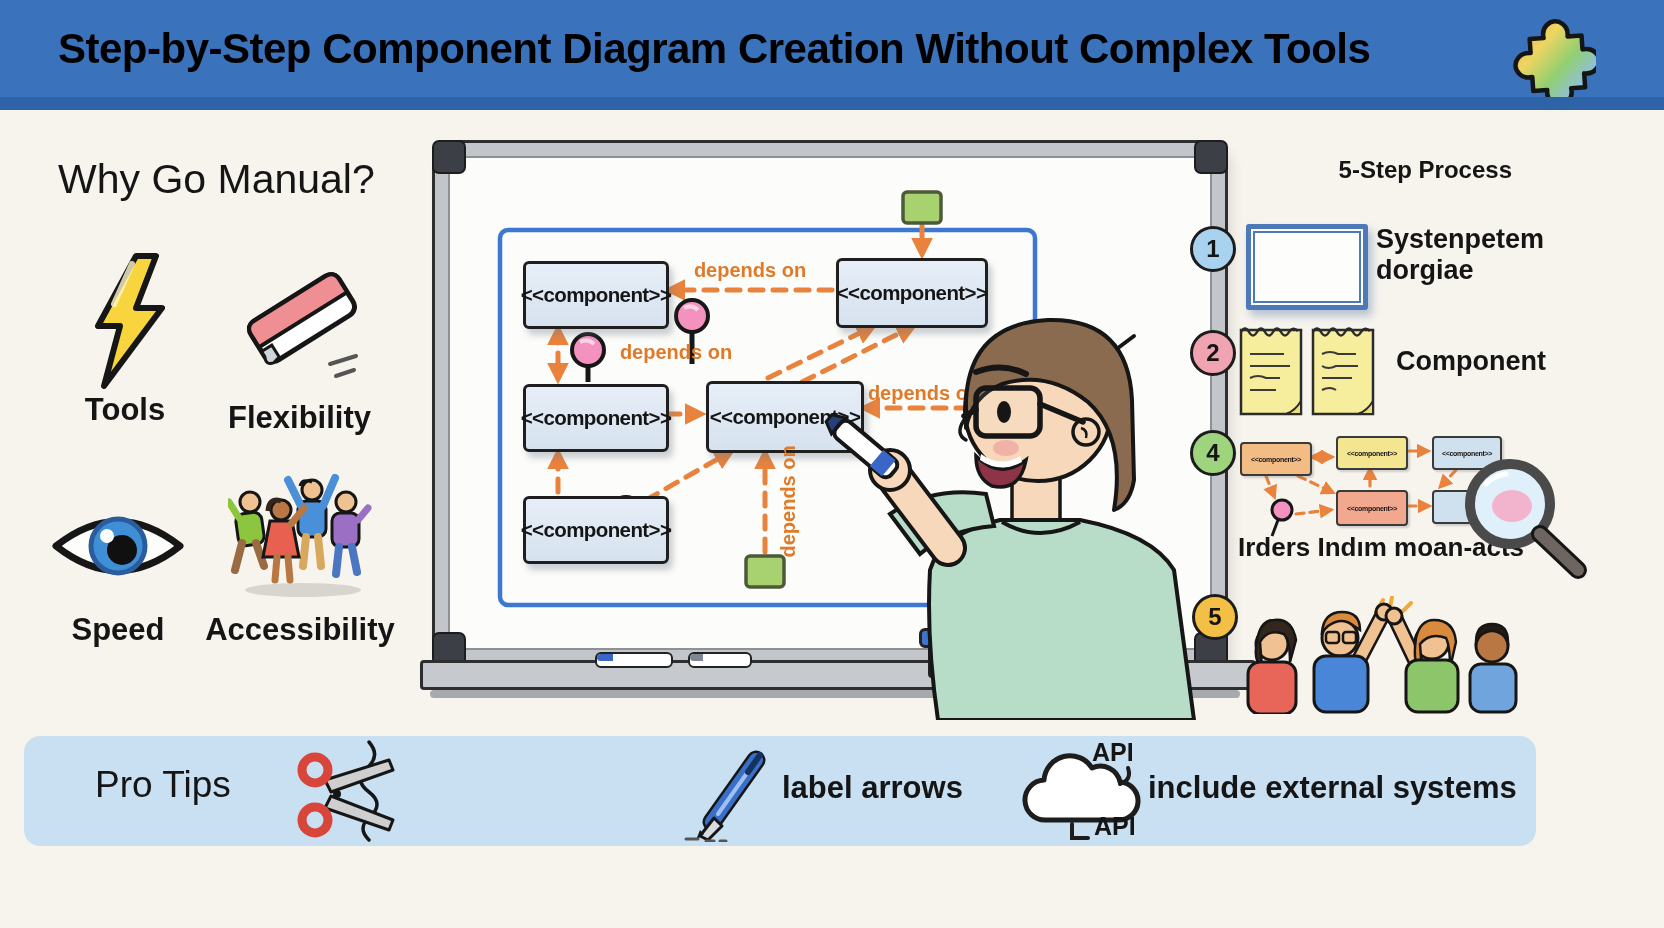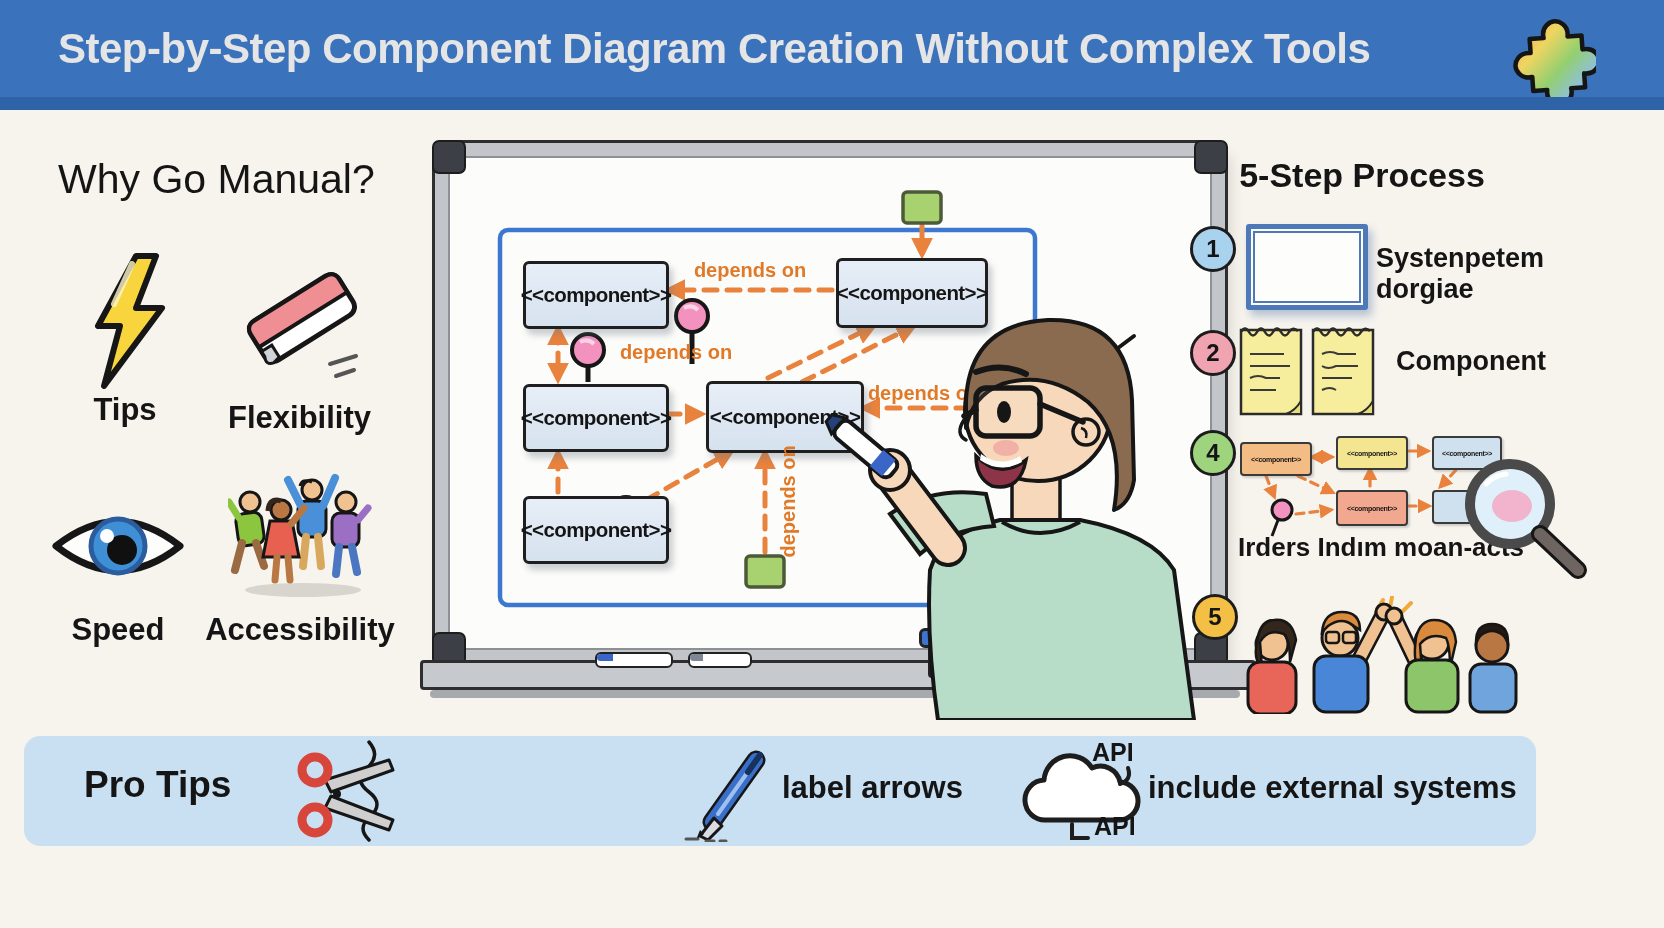--- a/index.html
+++ b/index.html
@@ -3,56 +3,56 @@
 <meta charset="utf-8">
 <style>
   html,body{margin:0;padding:0;background:#e9e6e0;}
   .canvas{position:relative;width:1664px;height:928px;background:#f7f4ee;overflow:hidden;
           font-family:"Liberation Sans",sans-serif;color:#151515;}
   .abs{position:absolute;}
 
   
   .banner{left:0;top:0;width:1664px;height:110px;background:#3b72bc;}
   .banner:after{content:"";position:absolute;left:0;bottom:0;width:100%;height:13px;background:#2e63a7;}
-  .banner-title{left:58px;top:0;height:97px;line-height:97px;color:#e5e5e5;font-size:42px;font-weight:bold;
+  .banner-title{left:58px;top:0;height:97px;line-height:97px;color:#000000;font-size:42px;font-weight:bold;
                 letter-spacing:-.5px;white-space:nowrap;}
 
   
   .lp-heading{left:58px;top:156px;font-size:41px;font-weight:normal;}
   .lp-label{font-size:31px;font-weight:bold;text-align:center;}
 
   
   .board{left:435px;top:143px;width:764px;height:494px;background:#fcfcfa;
          border:13px solid #c2c5c9;outline:3px solid #2e2e2e;border-radius:10px;
          box-shadow:inset 0 0 0 2px #8d9196, 6px 10px 14px rgba(0,0,0,.12);}
   .corner{width:30px;height:30px;background:#3c4046;border-radius:7px;border:2px solid #1d1d1d;}
   .tray{left:420px;top:660px;width:830px;height:24px;background:#c6c9cd;border:3px solid #2e2e2e;border-radius:4px;}
   .tray-shadow{left:430px;top:690px;width:810px;height:8px;background:#a6aaaf;border-radius:4px;}
   .comp-box{background:linear-gradient(#e7eef7,#d6e2ef);border:3.5px solid #1f1f1f;border-radius:6px;
             display:flex;align-items:center;justify-content:center;font-weight:bold;font-size:20.5px;
             letter-spacing:-.6px;box-shadow:4px 6px 6px rgba(110,120,135,.35);z-index:2;}
   .dep-label{color:#e07a28;font-weight:bold;font-size:20px;text-align:center;z-index:3;white-space:nowrap;}
 
   
-  .rp-heading{left:1212px;top:156px;width:300px;text-align:center;font-size:34px;font-weight:bold;}
+  .rp-heading{left:1212px;top:156px;width:300px;text-align:right;font-size:24px;font-weight:bold;}
   .step-circle{width:40px;height:40px;border-radius:50%;border:3px solid #1c1c1c;display:flex;
                align-items:center;justify-content:center;font-size:24px;font-weight:bold;z-index:2;}
   .sc1{background:#a9d2ee;} .sc2{background:#f0a3b0;} .sc4{background:#9fd47e;} .sc5{background:#f3bf45;}
   .step-label{font-size:27px;font-weight:bold;line-height:1.15;}
   .boundary-icon{left:1246px;top:224px;width:112px;height:76px;border:5px solid #4d79b8;background:#fdfdfb;
                  border-radius:3px;box-shadow:4px 6px 8px rgba(100,130,170,.45);}
   .boundary-icon .inner{position:absolute;inset:2px;border:2px solid #4d79b8;}
   .mini-box{border:2px solid #3a3a3a;border-radius:4px;font-size:7px;font-weight:bold;letter-spacing:-.3px;
             display:flex;align-items:center;justify-content:center;overflow:hidden;white-space:nowrap;
             box-shadow:2px 2px 2px rgba(120,120,120,.3);z-index:2;}
   .step4-caption{left:1238px;top:532px;width:290px;font-size:26px;font-weight:bold;}
 
   
   .band{left:24px;top:736px;width:1512px;height:110px;background:#c9e0f2;border-radius:16px;}
-  .band-heading{left:84px;top:764px;font-size:37px;font-weight:bold;}
+  .band-heading{left:95px;top:764px;font-size:37px;font-weight:normal;}
   .tip-label{font-size:31px;font-weight:bold;white-space:nowrap;}
   .api-label{font-size:25px;font-weight:bold;}
 </style>
 </head>
 <body>
 
 <div class="canvas">
 
   <div class="abs banner">
     <div class="abs banner-title">Step-by-Step Component Diagram Creation Without Complex Tools</div>
@@ -69,21 +69,21 @@
       <path transform="rotate(-4 50 50)" fill="url(#pz)" stroke="#151515" stroke-width="4.5" stroke-linejoin="round" d="M35,30 h14 c-2,-12 8,-16 12,-16 s14,4 12,16 h14 v14 c12,-2 16,8 16,12 s-4,14 -16,12 v14 h-14 c2,12 -8,16 -12,16 s-14,-4 -12,-16 h-14 v-14 c-12,2 -16,-8 -16,-12 s4,-14 16,-12 z"></path>
     </svg>
   </div>
 
   <div class="abs lp-heading">Why Go Manual?</div>
 
   <svg class="abs" style="left:80px;top:252px" width="95" height="140" viewBox="0 0 95 140">
     <path d="M56,4 L18,74 H40 L24,134 L82,56 H56 L76,4 Z" fill="#f8d53c" stroke="#161616" stroke-width="6" stroke-linejoin="round"></path>
     <path d="M52,12 L34,52" stroke="#fff7c8" stroke-width="6" stroke-linecap="round" opacity="0.8"></path>
   </svg>
-  <div class="abs lp-label" style="left:40px;top:392px;width:170px">Tips</div>
+  <div class="abs lp-label" style="left:40px;top:392px;width:170px">Tools</div>
 
   <svg class="abs" style="left:230px;top:248px" width="145" height="140" viewBox="0 0 145 140">
     <g transform="rotate(-32 72 70)">
       <rect x="20" y="47" width="104" height="46" rx="10" fill="#ffffff" stroke="#161616" stroke-width="5"></rect>
       <path d="M20,72 v-15 q0,-10 10,-10 h84 q10,0 10,10 v15 z" fill="#ef8f93" stroke="#161616" stroke-width="4"></path>
       <path d="M20,83 q-4,8 4,10 l8,-2 v-14 h-12 z" fill="#cfd4d8" stroke="#161616" stroke-width="3"></path>
     </g>
     <path d="M100,116 l26,-8 M106,128 l18,-6" stroke="#555" stroke-width="4" stroke-linecap="round"></path>
   </svg>
   <div class="abs lp-label" style="left:212px;top:400px;width:175px">Flexibility</div>
@@ -231,21 +231,21 @@
   </svg>
 
   <div class="abs rp-heading">5-Step Process</div>
 
   <div class="abs step-circle sc1" style="left:1190px;top:226px">
     <span>1</span>
   </div>
   <div class="abs boundary-icon">
       <div class="inner"></div>
     </div>
-  <div class="abs step-label" style="left:1376px;top:243px;width:165px">Systenpetem dorgiae</div>
+  <div class="abs step-label" style="left:1376px;top:224px;width:165px">Systenpetem dorgiae</div>
 
   <div class="abs step-circle sc2" style="left:1190px;top:330px">
     <span>2</span>
   </div>
   <svg class="abs" style="left:1238px;top:320px" width="145" height="100" viewBox="0 0 145 100">
     <g>
       <rect x="3" y="10" width="60" height="84" fill="#f6ee9c" stroke="#2b2b2b" stroke-width="2.5"></rect>
       <path d="M3,12 q4,-7 8,0 q4,7 8,0 q4,-7 8,0 q4,7 8,0 q4,-7 8,0 q4,7 8,0 q4,-6 9,-1" fill="none" stroke="#2b2b2b" stroke-width="2.5"></path>
       <path d="M12,34 h34 M12,46 h40 M12,58 q8,-4 16,0 h14 M12,70 h26" fill="none" stroke="#3a3a3a" stroke-width="2"></path>
       <path d="M48,94 q9,-3 15,-13 L63,94 Z" fill="#e8dd7a" stroke="#2b2b2b" stroke-width="2"></path>

